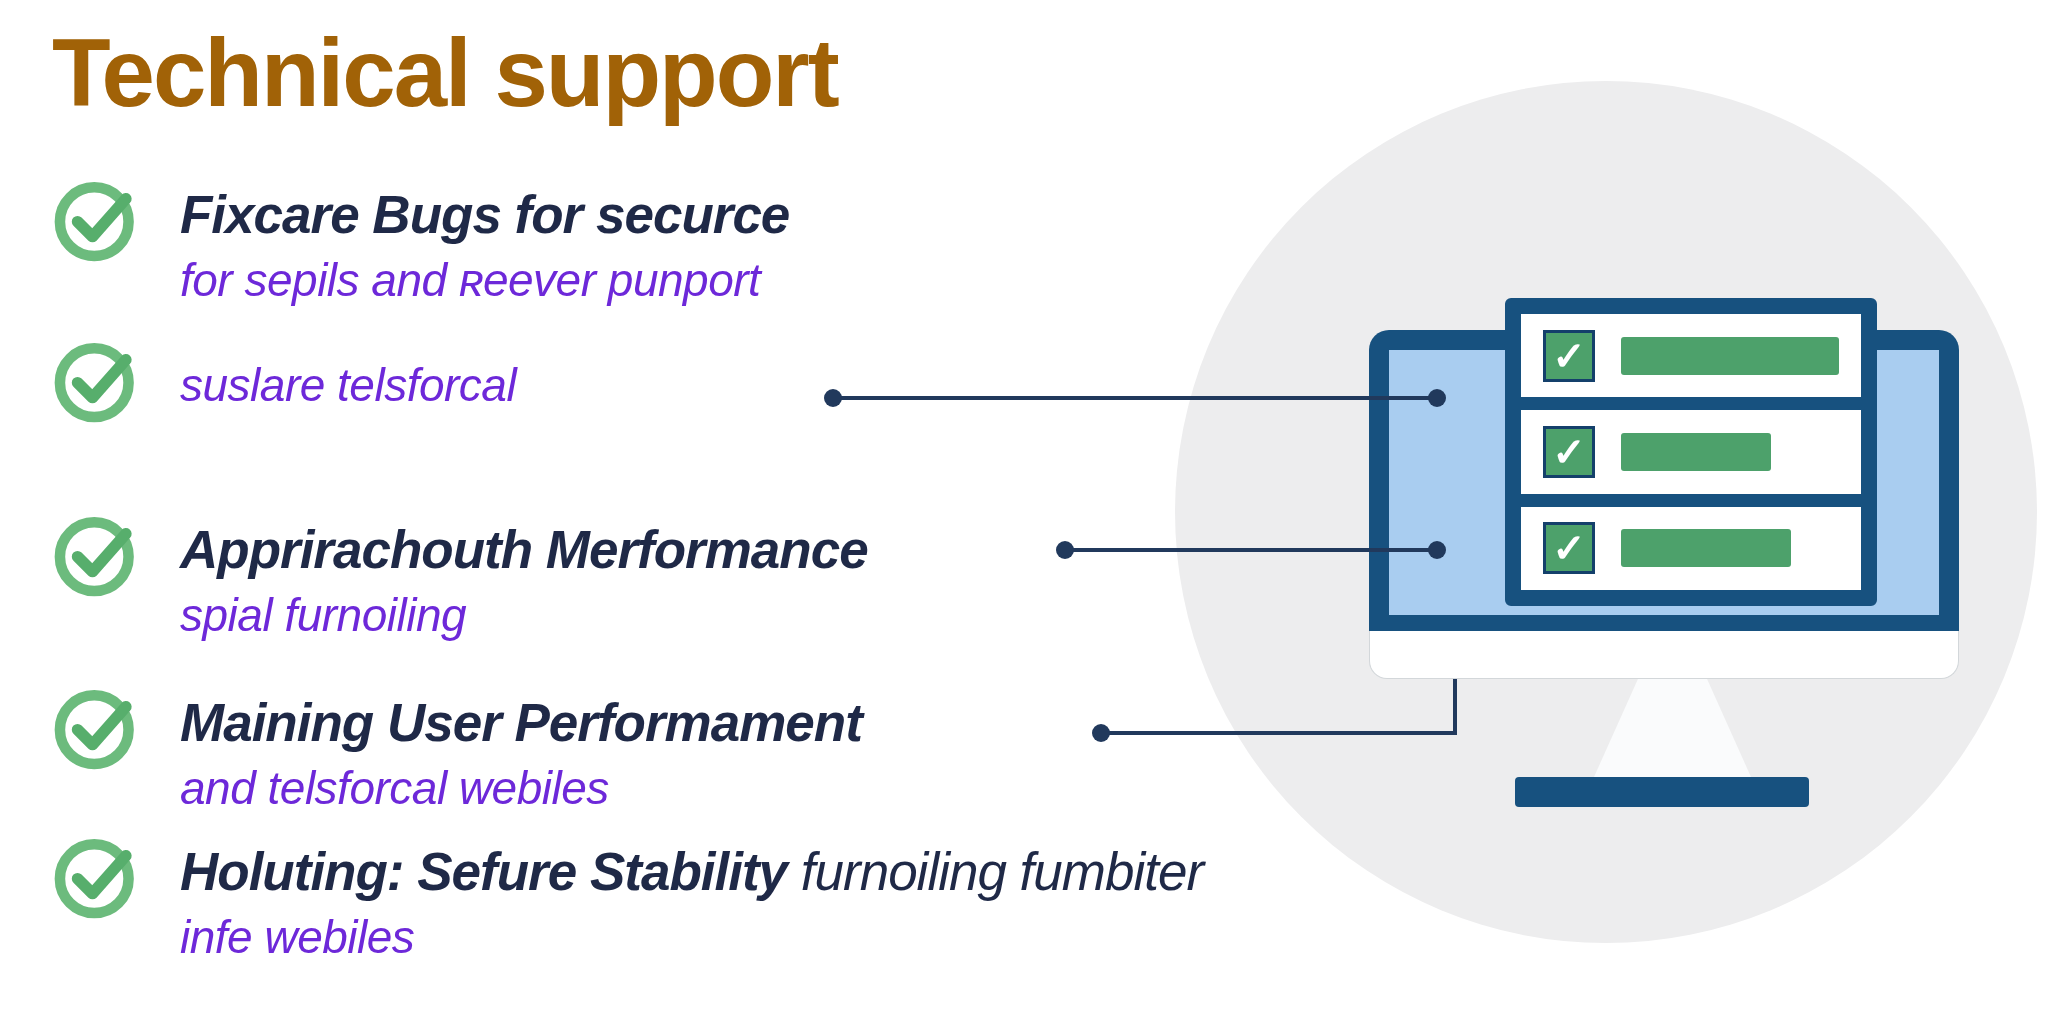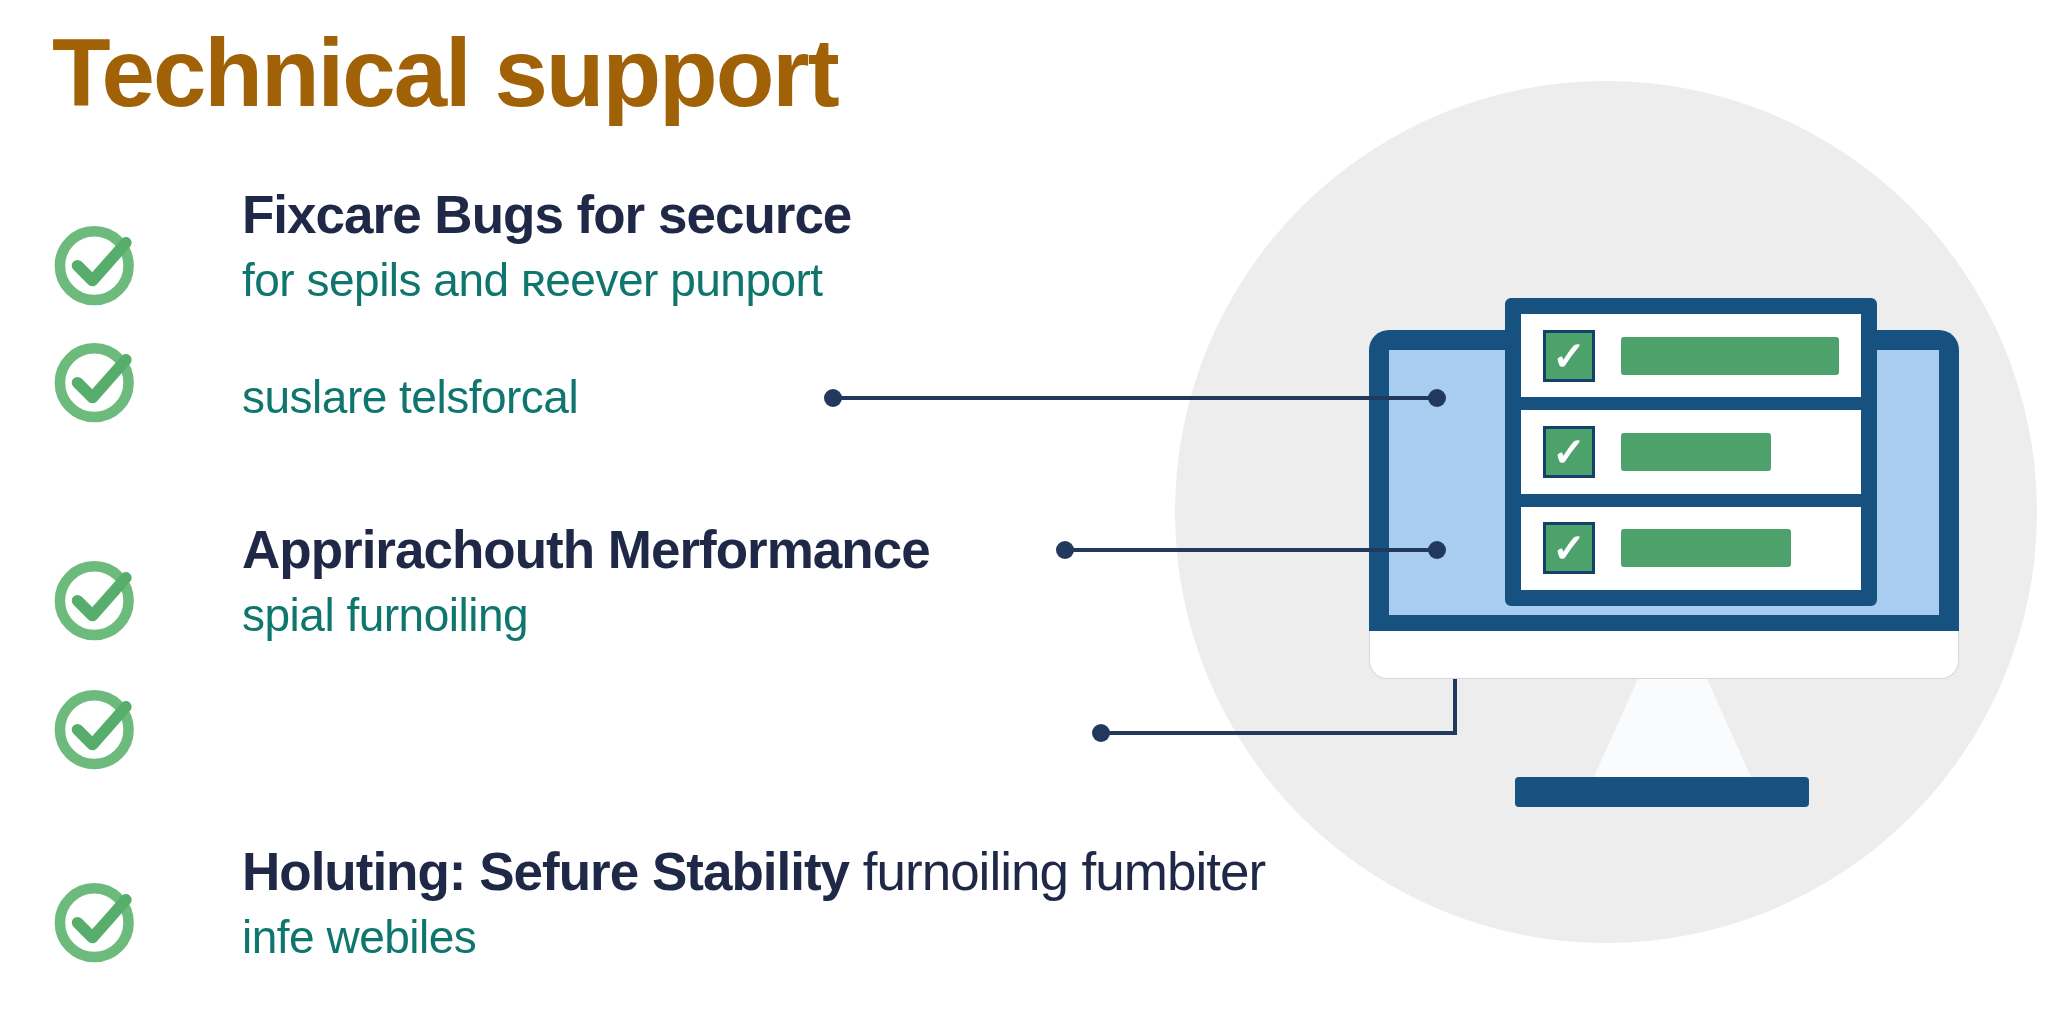--- a/index.html
+++ b/index.html
@@ -14,31 +14,31 @@
   
   .page-title {
     position:absolute; left:52px; top:18px;
     font-size:96px; font-weight:700; color:#a16207;
     letter-spacing:-2px;
   }
 
   
   .item {
     position:absolute; left:52px;
-    display:flex; align-items:flex-end; gap:102px;
+    display:flex; align-items:flex-start; gap:40px;font-style:italic;
   }
   .check-icon { width:88px; height:88px; flex:0 0 88px; margin-top:-12px; }
   .item-text { max-width:1100px; }
   .item-title {
     font-size:53px; font-weight:700; color:#1f2947;
     line-height:1.05; letter-spacing:-1px; white-space:nowrap;
   }
   .item-title .regular { font-weight:400; }
   .item-sub {
-    font-size:46px; font-weight:400; color:#0f766e;
+    font-size:46px; font-weight:400; color:#6d28d9;
     margin-top:10px; letter-spacing:-0.5px; white-space:nowrap;
   }
   .item-1 { top:187px; }
   .item-2 { top:348px; }
   .item-3 { top:522px; }
   .item-4 { top:695px; }
   .item-5 { top:844px; }
 
   
   .bg-circle {
@@ -133,20 +133,24 @@
     <div class="item-title">Apprirachouth Merformance</div>
     <div class="item-sub">spial furnoiling</div>
   </div>
 </div>
 
 <div class="item item-4">
   <svg class="check-icon" viewBox="0 0 100 100">
     <circle cx="48" cy="53" r="39" fill="none" stroke="#6cbb7d" stroke-width="12"></circle>
     <path d="M29 53 L46 70 L84 27" fill="none" stroke="#57ae6c" stroke-width="13" stroke-linecap="round" stroke-linejoin="round"></path>
   </svg>
+  <div class="item-text">
+    <div class="item-title">Maining User Performament</div>
+    <div class="item-sub">and telsforcal webiles</div>
+  </div>
 </div>
 
 <div class="item item-5">
   <svg class="check-icon" viewBox="0 0 100 100">
     <circle cx="48" cy="53" r="39" fill="none" stroke="#6cbb7d" stroke-width="12"></circle>
     <path d="M29 53 L46 70 L84 27" fill="none" stroke="#57ae6c" stroke-width="13" stroke-linecap="round" stroke-linejoin="round"></path>
   </svg>
   <div class="item-text">
     <div class="item-title"><span>Holuting: Sefure Stability</span><span class="regular"> furnoiling fumbiter</span></div>
     <div class="item-sub">infe webiles</div>

